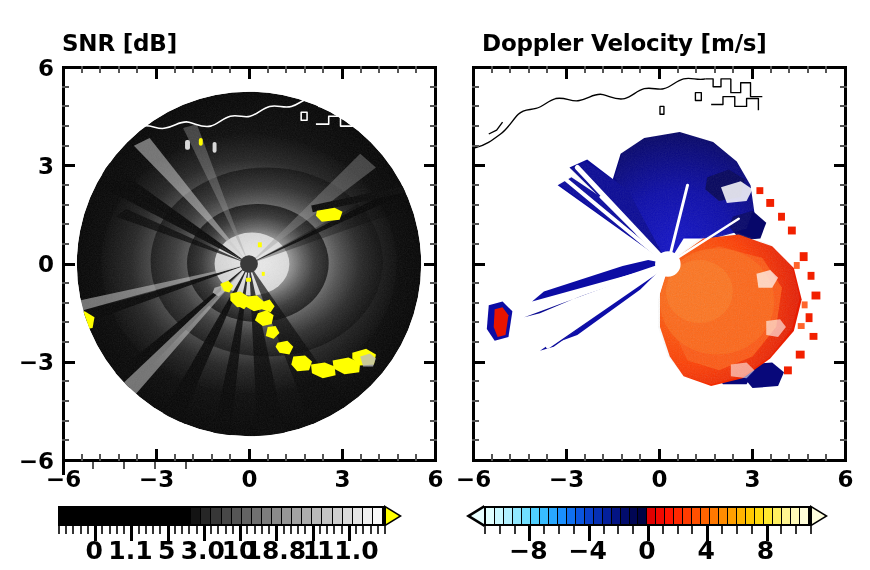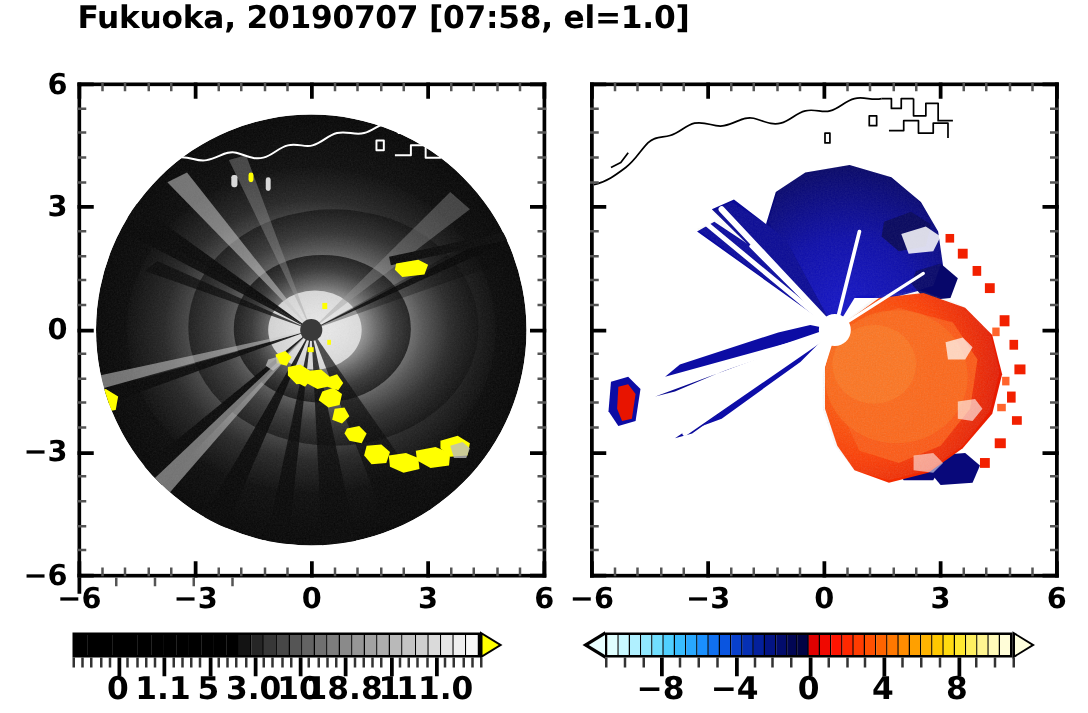--- a/index.html
+++ b/index.html
@@ -117,21 +117,22 @@
     white-space: nowrap;
     transform: translateX(-50%);
     top: 536px;
   }
 </style>
 </head>
 <body>
 
 <div class="fig">
 
-  <div class="suptitle">Fukuoka, 20190707 [07:58, el=1.0]</div>
+  <div class="paneltitle" id="title-snr">SNR [dB]</div>
+  <div class="paneltitle" id="title-dop">Doppler Velocity [m/s]</div>
 
   <div class="axes" id="axes-snr">
     <div class="plotinner">
       <svg width="100%" height="100%" viewBox="0 0 375 396" preserveAspectRatio="none">
         <defs>
           <radialGradient id="snrCore" cx="0.5" cy="0.5" r="0.5">
             <stop offset="0%" stop-color="#f2f2f2"></stop>
             <stop offset="12%" stop-color="#e6e6e6"></stop>
             <stop offset="28%" stop-color="#bdbdbd"></stop>
             <stop offset="45%" stop-color="#8a8a8a"></stop>

